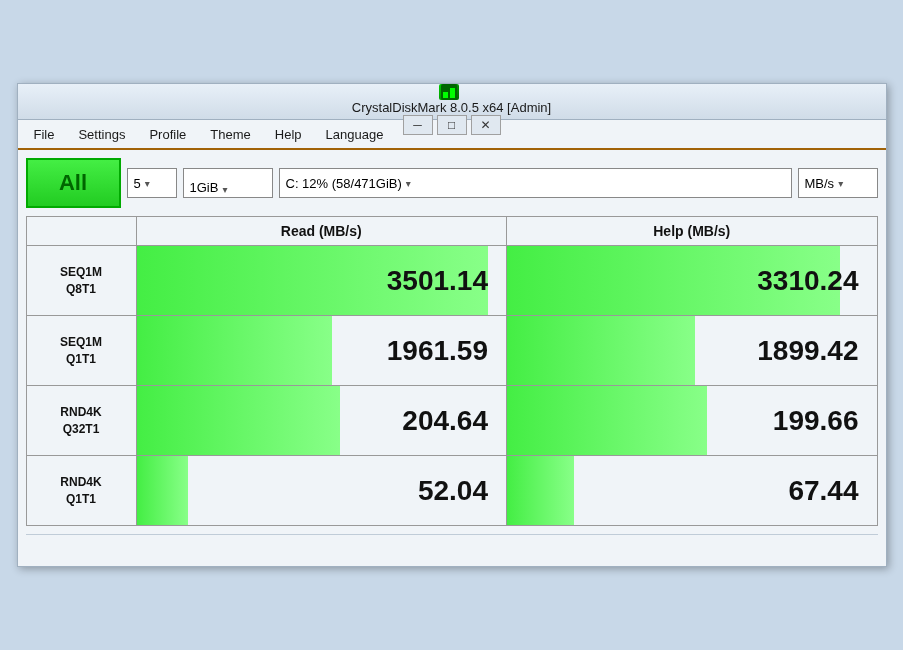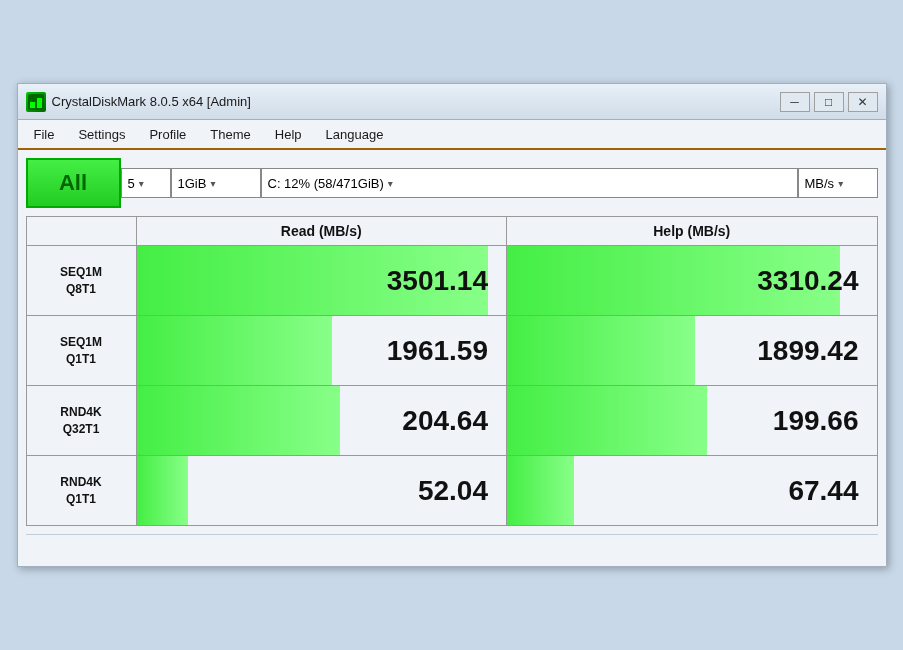--- a/index.html
+++ b/index.html
@@ -19,20 +19,21 @@
       border: 1px solid #a0b0c0;
       box-shadow: 2px 2px 8px rgba(0,0,0,0.3);
     }
     .title-bar {
       background: linear-gradient(to bottom, #e8f0f8, #d0dce8);
       height: 36px;
       display: flex;
       align-items: center;
       padding: 0 8px;
       border-bottom: 1px solid #a0b0c0;
+      flex-direction: column;
     }
     .title-bar-icon {
       width: 20px;
       height: 20px;
       margin-right: 6px;
       background: linear-gradient(135deg, #00cc00, #006600);
       border-radius: 2px;
       display: flex;
       align-items: center;
       justify-content: center;
@@ -75,20 +76,21 @@
       padding: 3px 10px;
       font-size: 13px;
       color: #1a1a1a;
       cursor: pointer;
       border-radius: 2px;
     }
     .toolbar {
       padding: 8px 8px;
       display: flex;
       align-items: center;
+      gap: 6px;
       background: #f0f4f8;
     }
     .all-btn {
       width: 95px;
       height: 50px;
       background: linear-gradient(to bottom, #44ee44, #22cc22);
       border: 2px solid #00aa00;
       font-size: 22px;
       font-weight: bold;
       color: #006600;
@@ -103,21 +105,21 @@
       background: white;
       padding: 2px 6px;
       font-size: 13px;
       display: flex;
       align-items: center;
       cursor: pointer;
       gap: 4px;
     }
     .dropdown-arrow { font-size: 10px; color: #555; }
     .dropdown-count { width: 50px; }
-    .dropdown-size { width: 90px; }
+    .dropdown-size { width: 90px; align-items: flex-end; }
     .dropdown-drive { flex: 1; min-width: 200px; }
     .dropdown-unit { width: 80px; }
     .table-area {
       padding: 0 8px 8px 8px;
     }
     .table {
       border-collapse: collapse;
       width: 100%;
       border: 1px solid #888;
     }

